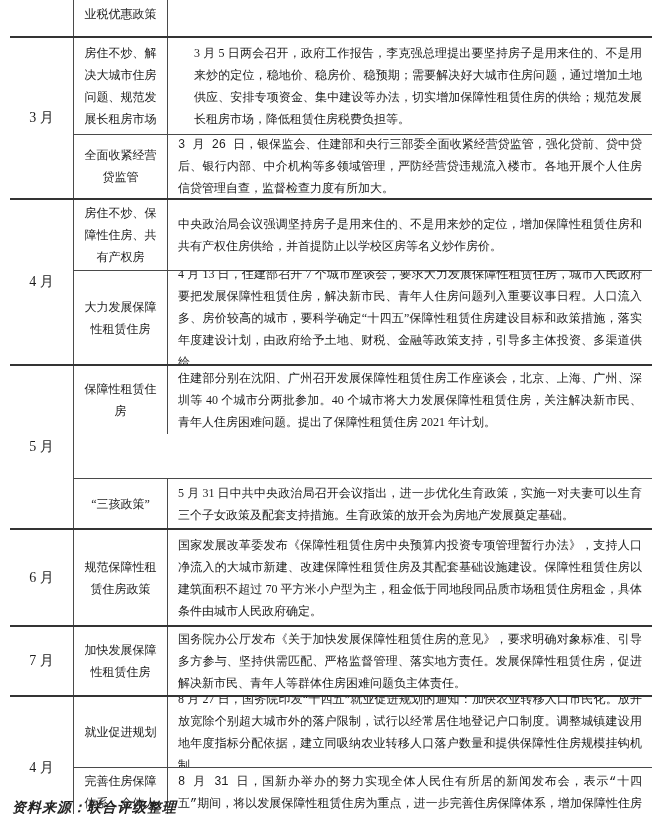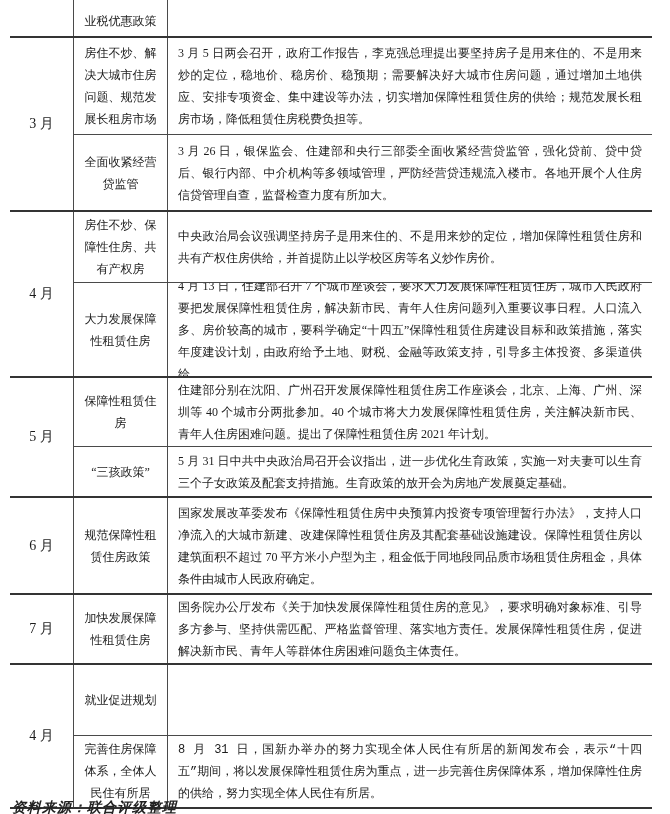--- a/index.html
+++ b/index.html
@@ -77,41 +77,41 @@
     line-height: 22px;
     padding: 14px 10px;
     box-sizing: border-box;
     text-align: justify;
     overflow: hidden;
     min-width: 0;
   }
   .detail-cell span { width: 100%; }
   .top-align {
     align-items: flex-start;
-    padding-top: 10px;
+    padding-top: 3px;
   }
   .source-note {
     position: absolute;
     left: 12px;
     top: 801px;
     font-size: 14px;
     line-height: 13px;
     font-style: italic;
     font-weight: bold;
     color: #222222;
     letter-spacing: 1px;
   }
   
   .h36 { height: 36px; }
-  .h96 { height: 96px; }
-  .h67 { height: 76px; }
+  .h96 { height: 96px; gap: 16px; }
+  .h67 { height: 64px; font-family: Liberation Mono, monospace; }
   .h70 { height: 70px; }
   .h94 { height: 94px; }
   .h68 { height: 68px; }
-  .h50 { height: 50px; }
+  .h50 { height: 50px; margin-top: 44px; }
   .h95 { height: 95px; }
   .h72 { height: 72px; font-family: Liberation Mono, monospace; }
 </style>
 </head>
 <body>
 
 <div class="page">
 
   <div class="policy-table">
 
@@ -203,20 +203,23 @@
             </div>
         </div>
       </div>
     </div>
 
     <div class="group">
       <div class="month-cell">4 月</div>
       <div class="rows">
         <div class="subrow h70">
           <div class="policy-cell">就业促进规划</div>
+          <div class="detail-cell">
+              <span>8 月 27 日，国务院印发“十四五”就业促进规划的通知：加快农业转移人口市民化。放开放宽除个别超大城市外的落户限制，试行以经常居住地登记户口制度。调整城镇建设用地年度指标分配依据，建立同吸纳农业转移人口落户数量和提供保障性住房规模挂钩机制。</span>
+            </div>
         </div>
         <div class="subrow h72">
           <div class="policy-cell">完善住房保障体系，全体人民住有所居</div>
           <div class="detail-cell">
               <span>8 月 31 日，国新办举办的努力实现全体人民住有所居的新闻发布会，表示“十四五”期间，将以发展保障性租赁住房为重点，进一步完善住房保障体系，增加保障性住房的供给，努力实现全体人民住有所居。</span>
             </div>
         </div>
       </div>
     </div>
 

